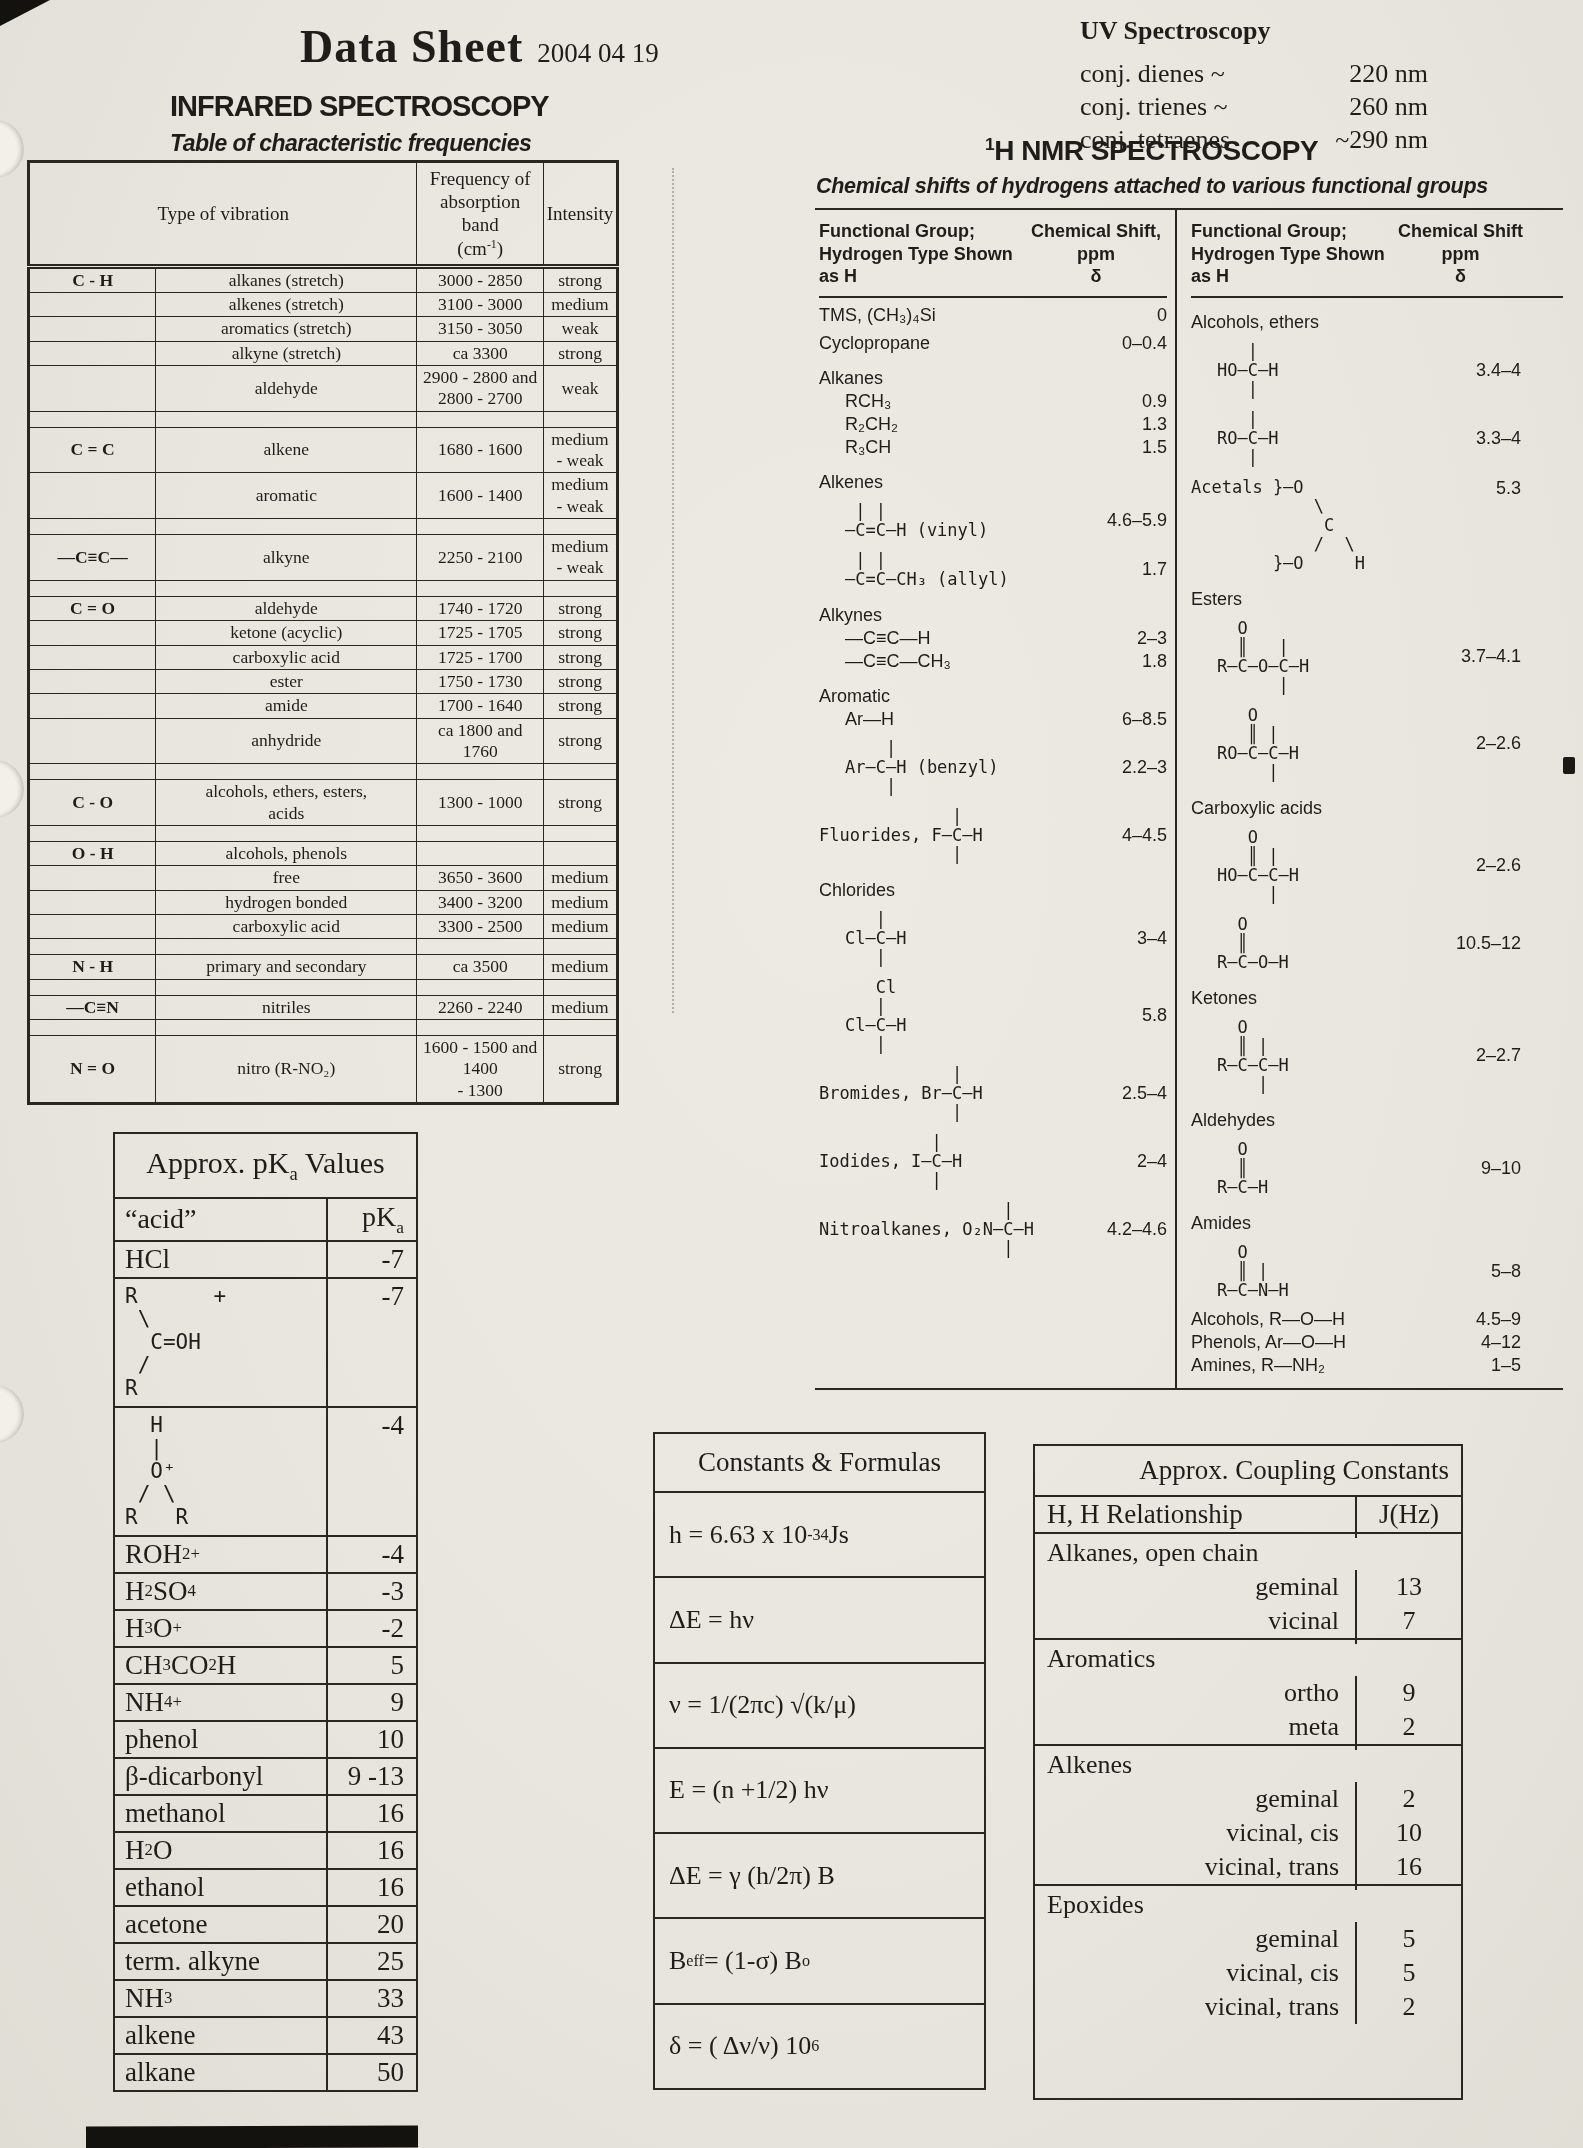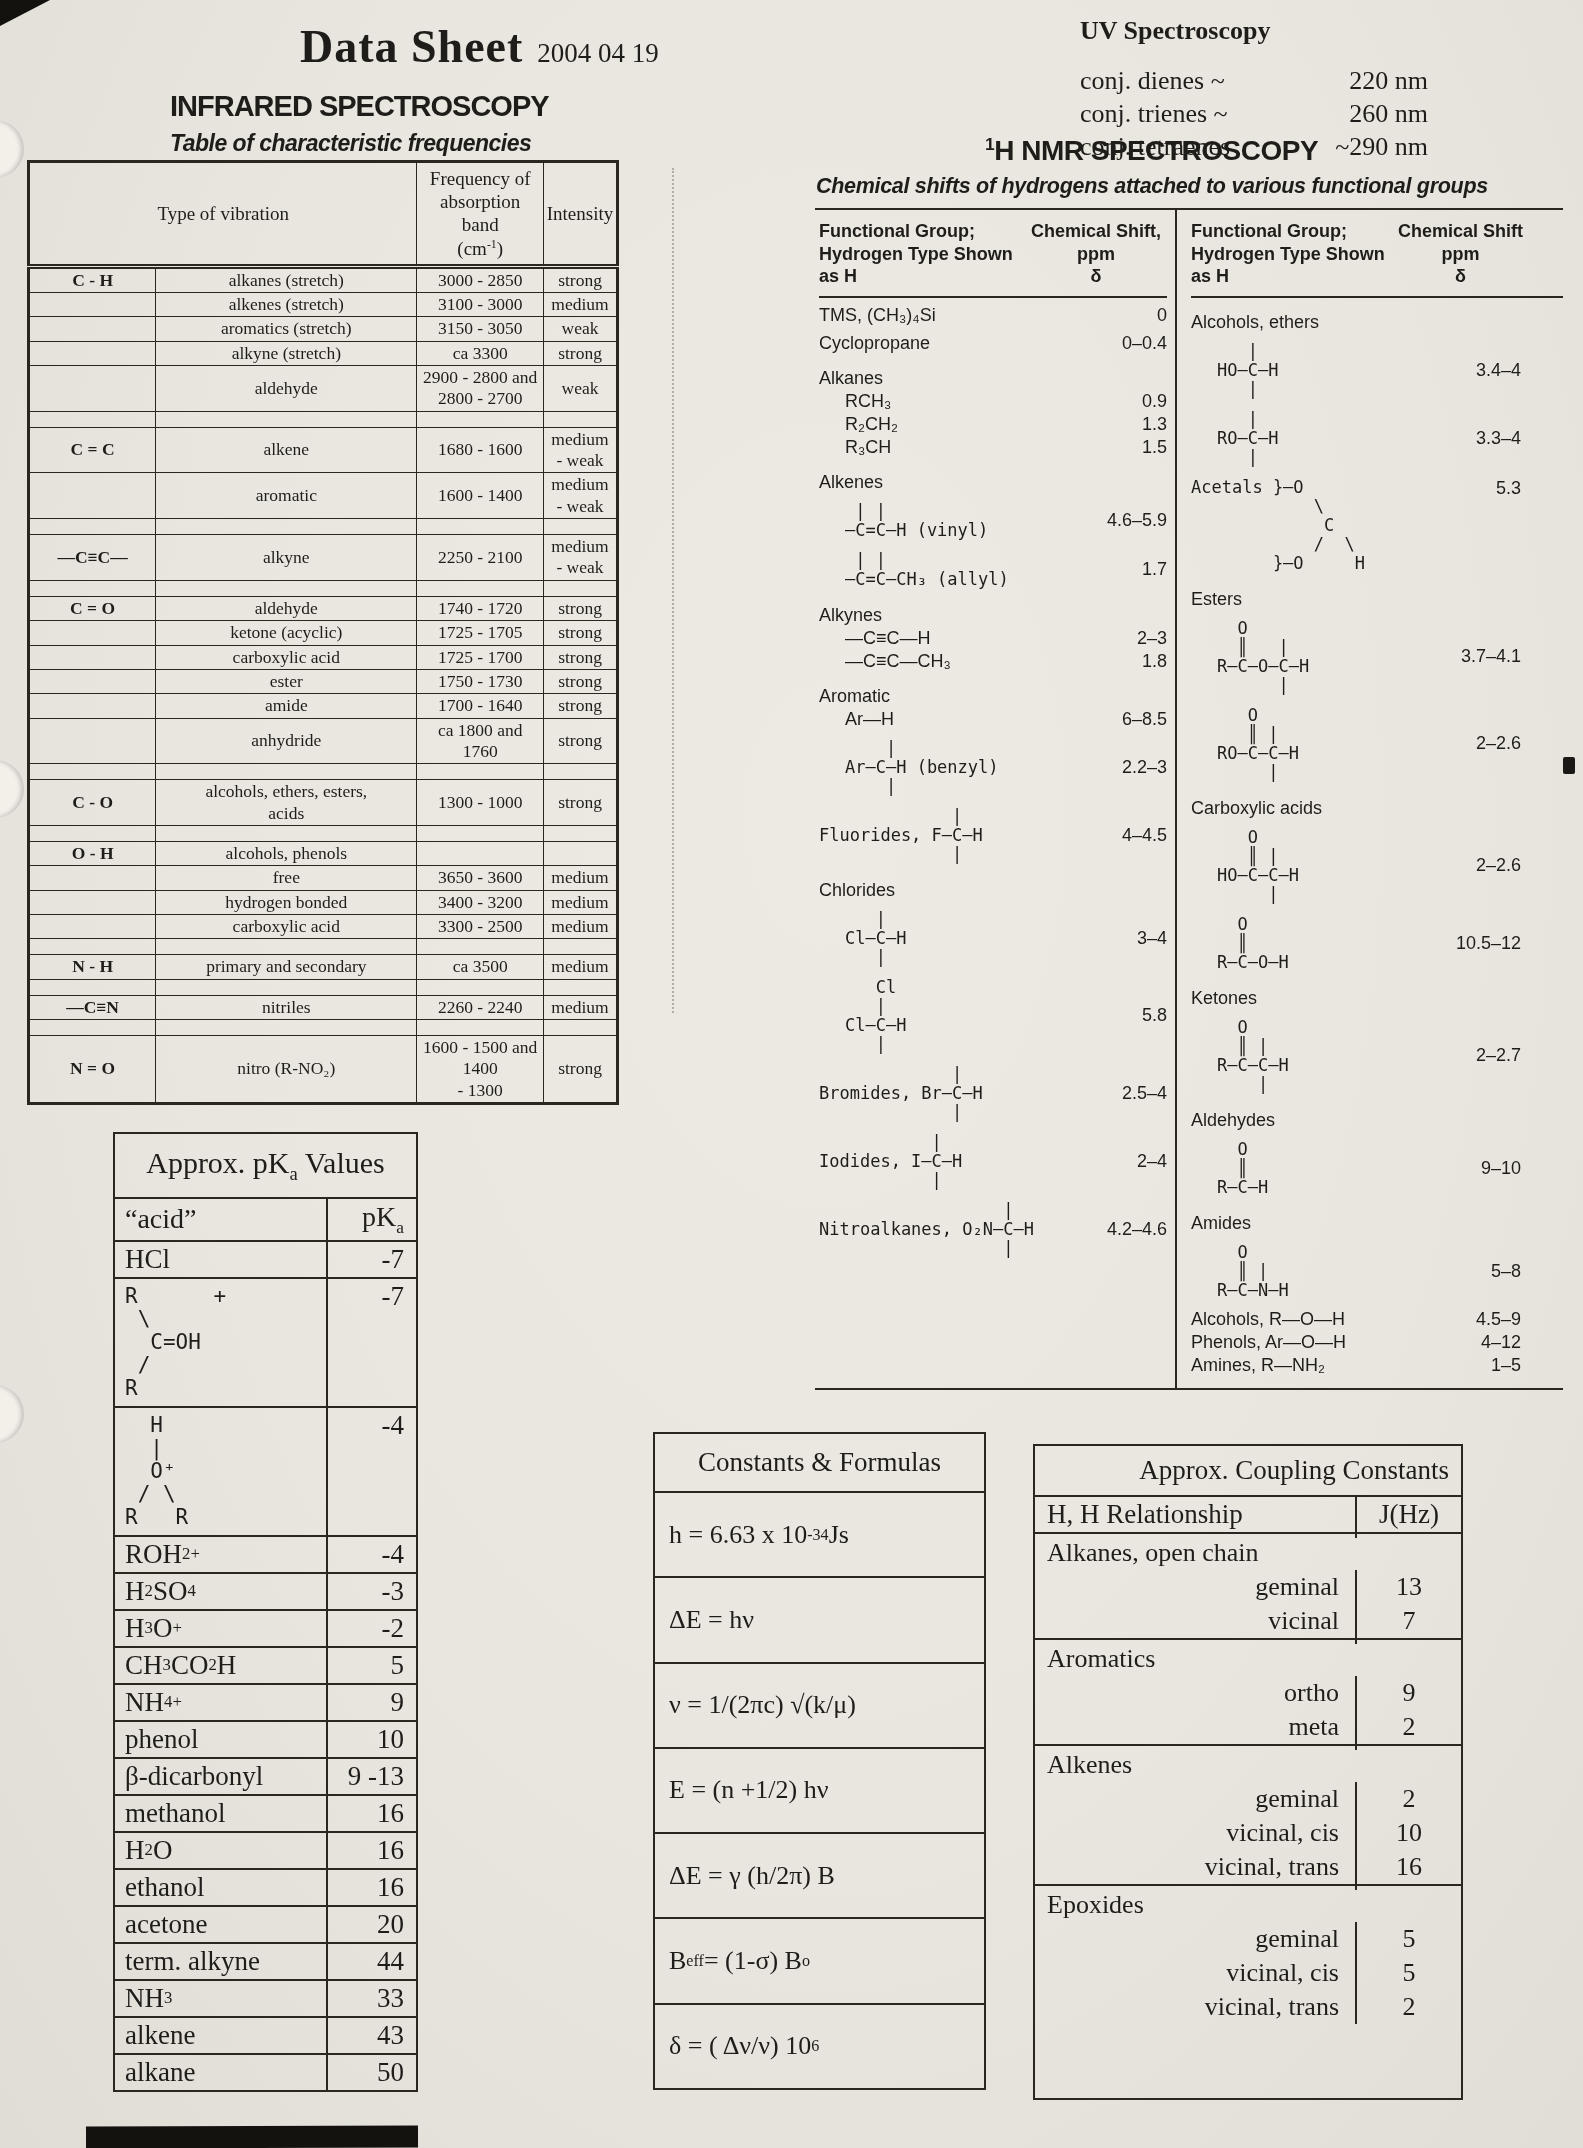--- a/index.html
+++ b/index.html
@@ -26,21 +26,21 @@
   .bottom-bar{position:absolute;left:86px;top:2126px;width:332px;height:22px;background:#14120f;transform:rotate(-.2deg);}
   .edge-mark{position:absolute;left:1563px;top:757px;width:12px;height:17px;background:#1b1916;border-radius:2px;}
   .fold-line{position:absolute;left:672px;top:168px;height:845px;width:0;border-left:2px dotted rgba(70,66,58,.35);}
 
   
   .title-block{position:absolute;left:300px;top:20px;}
   .title-block .main{font-size:46px;font-weight:bold;letter-spacing:1px;}
   .title-block .date{font-size:27px;margin-left:14px;font-weight:normal;}
 
   .uv-block{position:absolute;left:1080px;top:16px;width:348px;font-size:26px;}
-  .uv-title{font-weight:bold;margin-bottom:18px;}
+  .uv-title{font-weight:bold;margin-bottom:11px;}
   .uv-row{display:flex;justify-content:space-between;line-height:33px;}
 
   
   .ir-heading{position:absolute;left:170px;top:90px;
     font-family:"Liberation Sans",sans-serif;font-weight:bold;font-size:29px;letter-spacing:-1px;}
   .ir-subtitle{position:absolute;left:170px;top:130px;
     font-family:"Liberation Sans",sans-serif;font-weight:bold;font-style:italic;font-size:23px;letter-spacing:-.5px;}
   table.ir{position:absolute;left:27px;top:160px;width:592px;border-collapse:collapse;
     border:3px solid var(--line);font-size:17.5px;}
   table.ir td, table.ir th{border:1.6px solid var(--line);padding:1px 4px;text-align:center;vertical-align:middle;line-height:1.22;}
@@ -598,21 +598,21 @@
         <div class="pka-row">
           <div class="pka-acid">ethanol</div>
           <div class="pka-val">16</div>
         </div>
         <div class="pka-row">
           <div class="pka-acid">acetone</div>
           <div class="pka-val">20</div>
         </div>
         <div class="pka-row">
           <div class="pka-acid">term. alkyne</div>
-          <div class="pka-val">44</div>
+          <div class="pka-val">25</div>
         </div>
         <div class="pka-row">
           <div class="pka-acid">NH<sub>3</sub></div>
           <div class="pka-val">33</div>
         </div>
         <div class="pka-row">
           <div class="pka-acid">alkene</div>
           <div class="pka-val">43</div>
         </div>
         <div class="pka-row">

